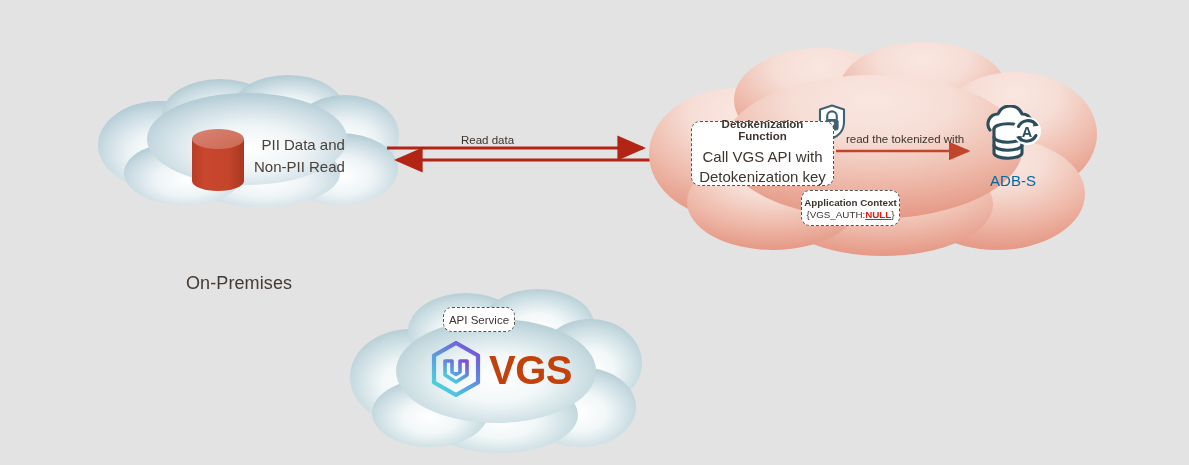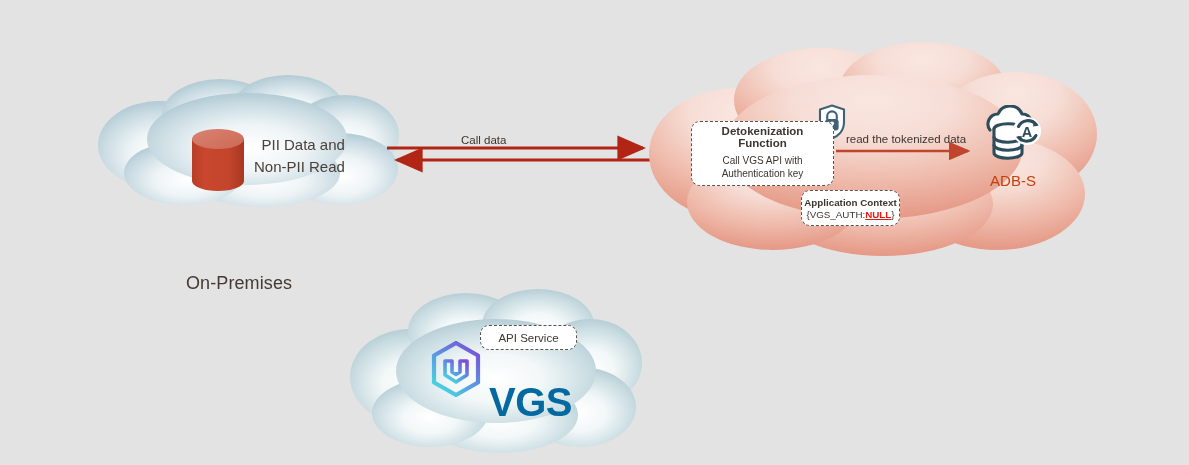--- a/index.html
+++ b/index.html
@@ -72,38 +72,37 @@
   }
 
   #detok-box {
     left: 691px;
     top: 121px;
     width: 143px;
     height: 65px;
     padding: 4px 6px 6px;
   }
   #detok-box .title { font-size: 11.5px; margin-bottom: 5px; }
-  #detok-box .sub   { font-size: 10px; line-height: 1.35; }
+  #detok-box .sub   { font-size: 15px; line-height: 1.35; }
 
   #appctx-box {
     left: 801px;
     top: 190px;
     width: 99px;
     height: 36px;
   }
   #appctx-box .title { font-size: 9.8px; margin-bottom: 1px; }
   #appctx-box .sub   { font-size: 9.8px; }
   #appctx-box .null  { color: #e01b12; font-weight: bold; text-decoration: underline; }
 
   #api-box {
     left: 443px;
-    top: 325px;
-    width: 97px;
+    top: 307px;
+    width: 72px;
     height: 25px;
-    margin-left: 37px;
   }
   #api-box .title { font-size: 11.5px; font-weight: normal; }
 
   
   .arrowsvg {
     position: absolute;
     overflow: visible;
   }
   .arrow-label {
     position: absolute;
@@ -112,34 +111,33 @@
     white-space: nowrap;
   }
 
   
   #cylinder { position: absolute; left: 190px; top: 128px; width: 56px; height: 64px; }
 
   
   #adbs-icon { position: absolute; left: 980px; top: 105px; width: 66px; height: 62px; }
   #adbs-label {
     left: 982px; top: 172px; width: 62px;
-    text-align: center; font-size: 15px; color: #c2410c;
+    text-align: center; font-size: 15px; color: #0369a1;
   }
 
   
   #lock-icon { position: absolute; left: 818px; top: 104px; width: 28px; height: 36px; }
 
   
   #vgs-logo { position: absolute; left: 429px; top: 341px; width: 54px; height: 56px; }
   #vgs-word {
     left: 489px; top: 345px;
     font-size: 40px; font-weight: bold;
-    color: #0369a1; letter-spacing: -.5px;
+    color: #c2410c; letter-spacing: -.5px;
     font-family: "Liberation Sans", sans-serif;
-    margin-top: 32px;
   }
 </style>
 </head>
 <body>
 
 <div id="canvas">
 
   <div class="cloud" id="onprem-cloud" style="left:92px; top:73px; width:310px; height:135px;">
     <svg viewBox="0 0 310 135" preserveAspectRatio="none">
       <defs>
@@ -195,21 +193,21 @@
         <path d="M0,0.6 L9,4.5 L0,8.4 Z" fill="#b22414"></path>
       </marker>
       <marker id="ahL" markerWidth="9" markerHeight="9" refX="8" refY="4.5" orient="auto">
         <path d="M0,0.6 L9,4.5 L0,8.4 Z" fill="#b22414"></path>
       </marker>
     </defs>
     <line x1="2" y1="8" x2="258" y2="8" stroke="#b22414" stroke-width="3.2" marker-end="url(#ahR)"></line>
     <line x1="268" y1="20" x2="12" y2="20" stroke="#b22414" stroke-width="3.2" marker-end="url(#ahL)"></line>
   </svg>
 
-  <div class="arrow-label" style="left:461px; top:134px;">Call data</div>
+  <div class="arrow-label" style="left:461px; top:134px;">Read data</div>
 
   <div class="cloud" id="right-cloud" style="left:645px; top:42px; width:455px; height:215px;">
     <svg viewBox="0 0 455 215" preserveAspectRatio="none">
       <defs>
         <radialGradient id="gpink" cx="50%" cy="18%" r="88%">
           <stop offset="0%" stop-color="#fae6e0"></stop>
           <stop offset="30%" stop-color="#f6ded6"></stop>
           <stop offset="62%" stop-color="#efbcad"></stop>
           <stop offset="100%" stop-color="#e3907c"></stop>
         </radialGradient>
@@ -234,39 +232,39 @@
       <rect x="7.4" y="15" width="13.2" height="11.5" rx="2.4" fill="#3f6277"></rect>
       <circle cx="14" cy="19.6" r="2.1" fill="#ffffff"></circle>
       <rect x="13.1" y="20.2" width="1.8" height="4.3" fill="#ffffff"></rect>
     </svg>
   </div>
 
   <div class="dbox" id="detok-box">
     <div class="title">Detokenization Function</div>
     <div class="sub">
       <div>Call VGS API with</div>
-      <div>Authentication key</div>
+      <div>Detokenization key</div>
     </div>
   </div>
 
   <div class="dbox" id="appctx-box">
     <div class="title">Application Context</div>
     <div class="sub"><span>{VGS_AUTH:</span><span class="null">NULL</span><span>}</span></div>
   </div>
 
   <svg class="arrowsvg" style="left:836px; top:146px; width:142px; height:12px;" viewBox="0 0 142 12">
     <defs>
       <marker id="ahR2" markerWidth="9" markerHeight="9" refX="8" refY="4.5" orient="auto">
         <path d="M0,0.6 L9,4.5 L0,8.4 Z" fill="#c0452c"></path>
       </marker>
     </defs>
     <line x1="0" y1="5" x2="132" y2="5" stroke="#c0452c" stroke-width="2.4" marker-end="url(#ahR2)"></line>
   </svg>
 
-  <div class="arrow-label" style="left:846px; top:133px;">read the tokenized data</div>
+  <div class="arrow-label" style="left:846px; top:133px;">read the tokenized with</div>
 
   <div id="adbs-icon">
     <svg viewBox="0 0 66 62">
       <g fill="none" stroke="#2d4d5c" stroke-width="3.1" stroke-linejoin="round" stroke-linecap="round">
         <path d="M10,25 A10,10 0 0 1 18,9 A13,13 0 0 1 42,9 A9,9 0 0 1 48,25" fill="#ffffff"></path>
         <ellipse cx="28" cy="24" rx="14" ry="5.2" fill="#ffffff"></ellipse>
         <path d="M14,24 L14,48 A14,5.2 0 0 0 42,48 L42,24" fill="#ffffff"></path>
         <path d="M14,32 A14,5.2 0 0 0 42,32"></path>
         <path d="M14,40 A14,5.2 0 0 0 42,40"></path>
       </g>

